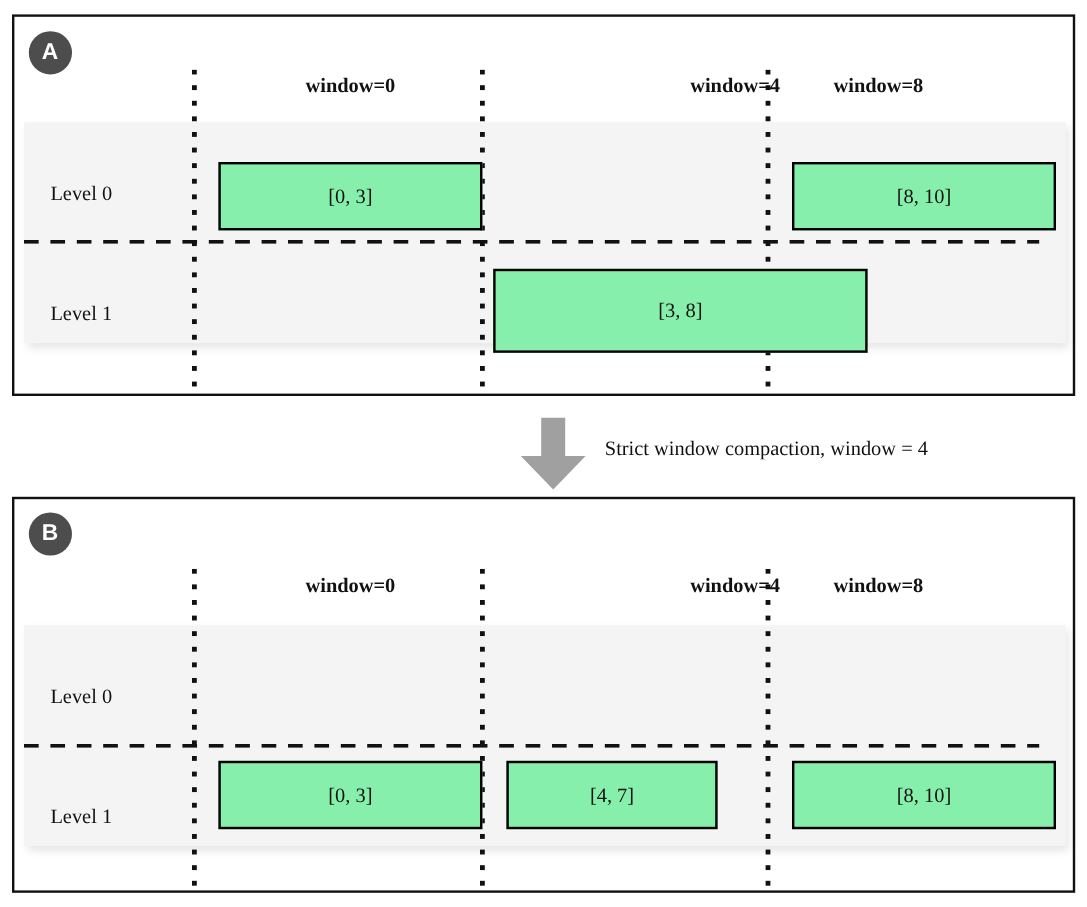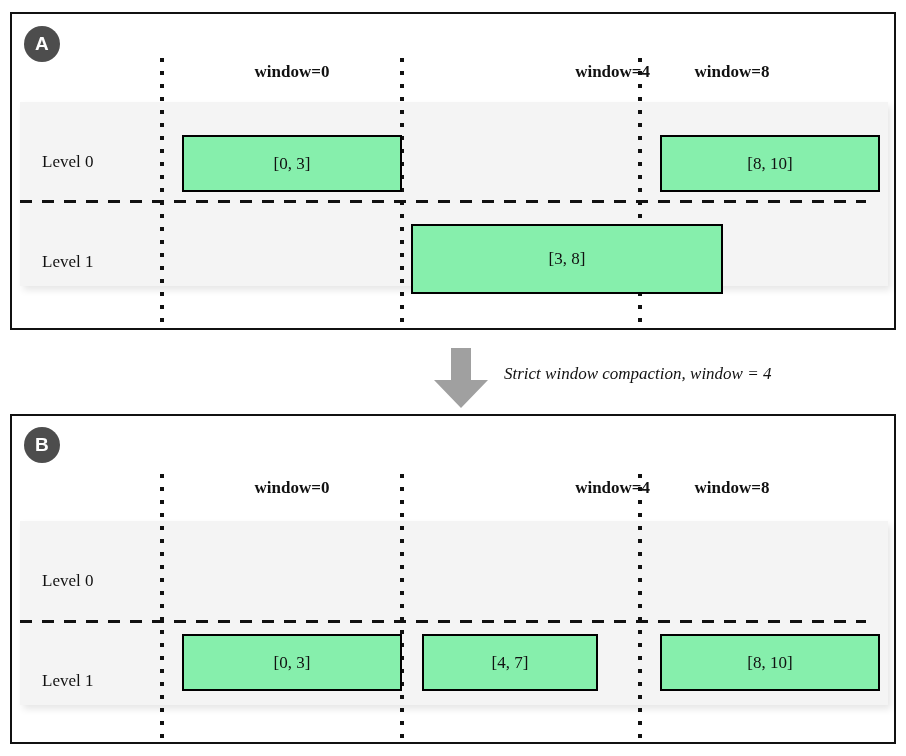--- a/index.html
+++ b/index.html
@@ -134,21 +134,20 @@
     width: 58px;
     height: 60px;
   }
   #transition-caption {
     position: absolute;
     left: 504px;
     top: 24px;
     font-size: 17px;
     color: #111111;
     white-space: nowrap;
-    font-style: italic;
   }
 </style>
 </head>
 <body>
 
 <div class="panel" id="panel-a">
 
   <div class="badge">A</div>
 
   <div class="band"></div>

